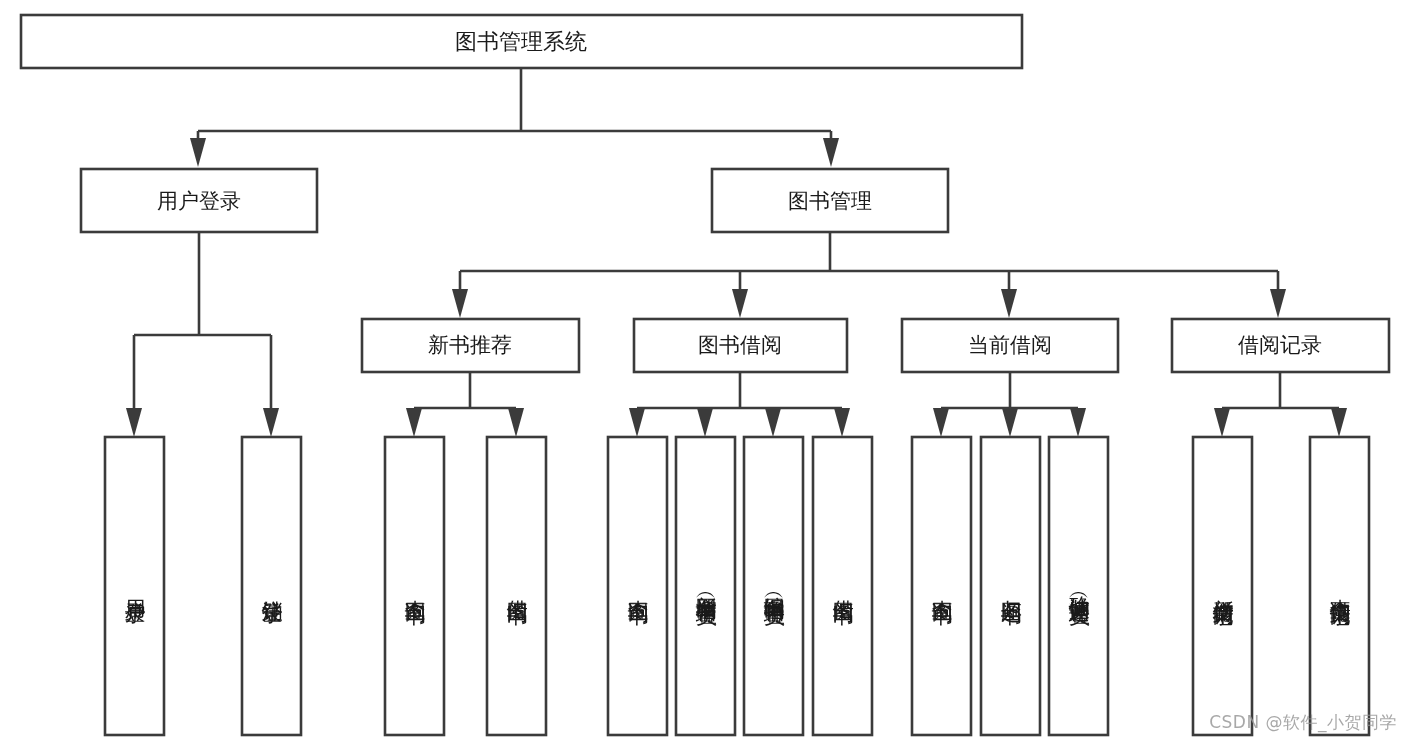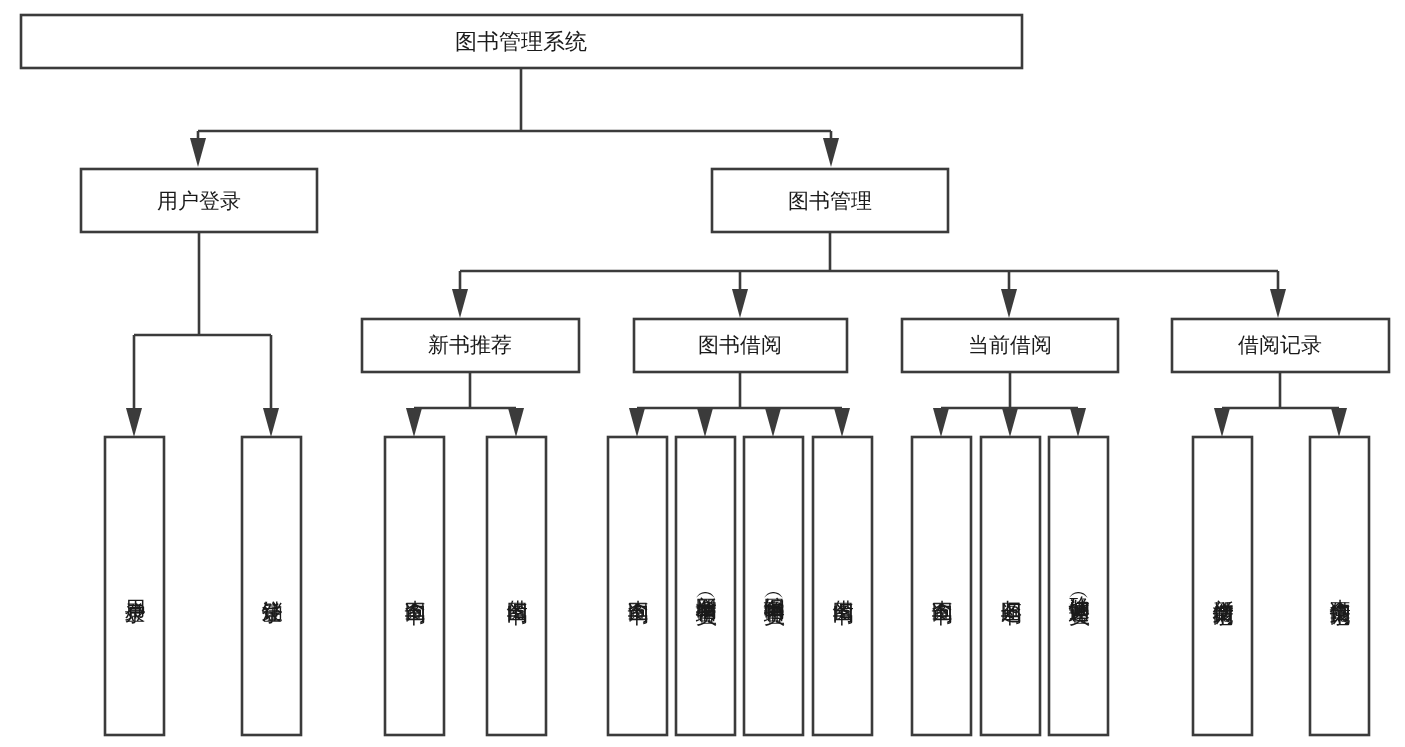--- a/index.html
+++ b/index.html
@@ -254,14 +254,15 @@
     <span class="leaf-label">确认归还（管理员）</span>
   </div>
 
   <div class="leaf-label-wrap" style="left:1193px; top:437px; width:59px; height:298px;">
     <span class="leaf-label">新增借阅记录</span>
   </div>
   <div class="leaf-label-wrap" style="left:1310px; top:437px; width:59px; height:298px;">
     <span class="leaf-label">查询借阅记录</span>
   </div>
 
+  <div class="watermark">CSDN @软件_小贺同学</div>
 
 </div>
 
 </body></html>

